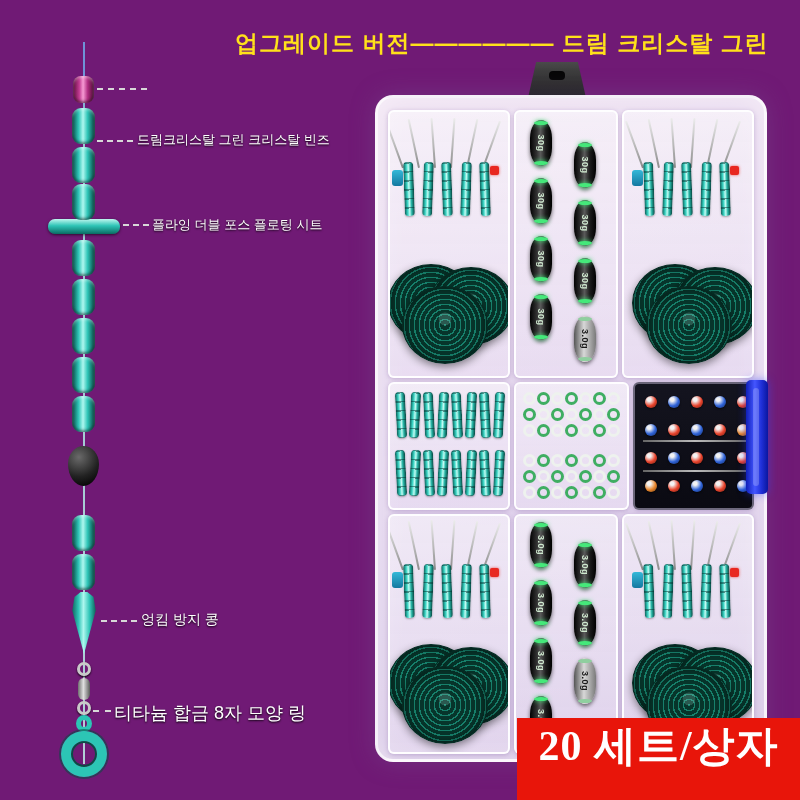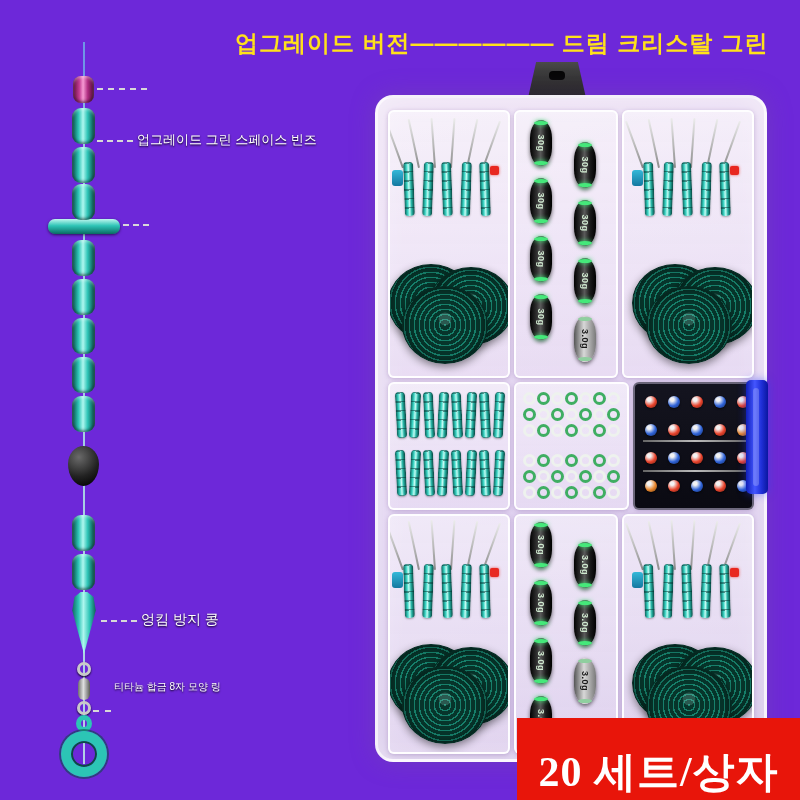--- a/index.html
+++ b/index.html
@@ -1,18 +1,18 @@
 <!DOCTYPE html>
 <html><head>
 <meta charset="utf-8">
 <style>
   *{margin:0;padding:0;box-sizing:border-box}
   html,body{width:800px;height:800px;background:#000;overflow:hidden;
     font-family:"Liberation Sans",sans-serif}
-  .stage{position:relative;width:800px;height:800px;background:#6d28d9;overflow:hidden}
+  .stage{position:relative;width:800px;height:800px;background:#701a75;overflow:hidden}
 
   
   .title{position:absolute;left:235px;top:28px;width:530px;text-align:center;
     color:#ffe11a;font-size:23px;font-weight:bold;letter-spacing:1px;white-space:nowrap}
 
   
   .rigline{position:absolute;left:83px;width:2px;
     background:linear-gradient(#6fa8e8 0 4%,#9fe8e0 12%,#bfeee8);opacity:.85}
   .bead{position:absolute;left:72px;width:23px;height:36px;border-radius:9px;
     background:linear-gradient(90deg,#064742,#2ec4b6 28%,#aef7ef 48%,#2ec4b6 68%,#053f3a);
@@ -83,21 +83,21 @@
     font-size:9px;font-weight:bold;color:#cfe8cf;letter-spacing:.5px;white-space:nowrap}
   .wtgray{background:linear-gradient(90deg,#565656,#d8d8d8 45%,#7a7a7a)}
   .wtgray .wlabel{color:#1a1a1a}
   .wtgray .cap{background:#8fcf9f;box-shadow:none}
   .oring{position:absolute;width:13px;height:13px;border-radius:50%;border:3px solid #eef2ee;background:transparent}
   .cbead{position:absolute;width:12px;height:12px;border-radius:50%;box-shadow:0 1px 2px rgba(0,0,0,.6)}
   .pin{position:absolute;width:104px;height:2px;background:linear-gradient(90deg,#666,#bbb 50%,#666)}
 
   
   .banner{position:absolute;left:517px;top:718px;width:283px;height:82px;background:#e8150a;
-    display:flex;align-items:flex-end;justify-content:center}
+    display:flex;align-items:flex-start;justify-content:center}
   .banner span{color:#fff;font-size:42px;font-weight:bold;letter-spacing:1px;
     font-family:"Liberation Serif",serif;white-space:nowrap}
 </style>
 </head>
 <body>
 
 <div class="stage">
 
   <div class="title">업그레이드 버전—————— 드림 크리스탈 그린</div>
 
@@ -108,30 +108,31 @@
   <div class="cone"></div>
   <div class="sring" style="top:662px"></div>
   <div class="barrel" style="top:678px"></div>
   <div class="sring" style="top:701px"></div>
   <div class="toval" style="top:715px"></div>
   <div class="tring" style="top:731px"></div>
 
   <div class="dash" style="left:97px;top:88px;width:50px"></div>
 
   <div class="dash" style="left:97px;top:140px;width:36px"></div>
-  <div class="lbl" style="left:137px;top:131px;font-size:13px">업그레이드 그린 스페이스 빈즈</div>
+  <div class="lbl" style="left:137px;top:131px;font-size:13px">드림크리스탈 그린 크리스탈 빈즈</div>
 
   <div class="dash" style="left:123px;top:224px;width:26px"></div>
+  <div class="lbl" style="left:152px;top:216px;font-size:13px">플라잉 더블 포스 플로팅 시트</div>
 
 
   <div class="dash" style="left:101px;top:620px;width:36px"></div>
   <div class="lbl" style="left:141px;top:611px;font-size:14px">엉킴 방지 콩</div>
 
   <div class="dash" style="left:93px;top:710px;width:18px"></div>
-  <div class="lbl" style="left:114px;top:680px;font-size:10px">티타늄 합금 8자 모양 링</div>
+  <div class="lbl" style="left:114px;top:701px;font-size:18px">티타늄 합금 8자 모양 링</div>
 
   <div class="hinge">
     <div class="hole"></div>
   </div>
 
   <div class="box">
     <div id="c-r1c1" class="comp" style="left:10px;top:12px;width:122px;height:268px">
         <div class="wire" style="left: 12px; top: 6px; transform: rotate(-20deg);"></div>
         <div class="wire" style="left: 28px; top: 6px; transform: rotate(-12deg);"></div>
         <div class="wire" style="left: 44px; top: 6px; transform: rotate(-4deg);"></div>

